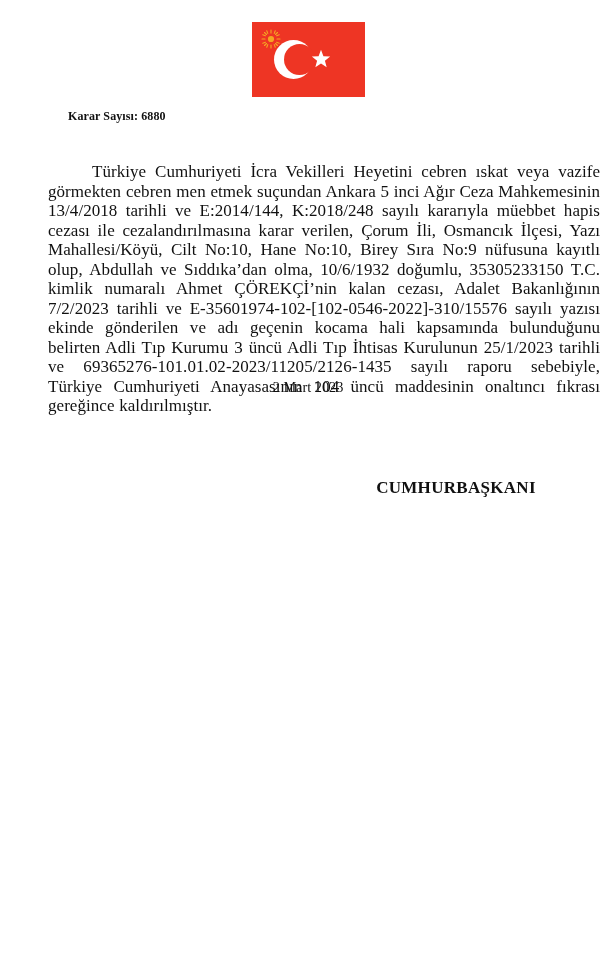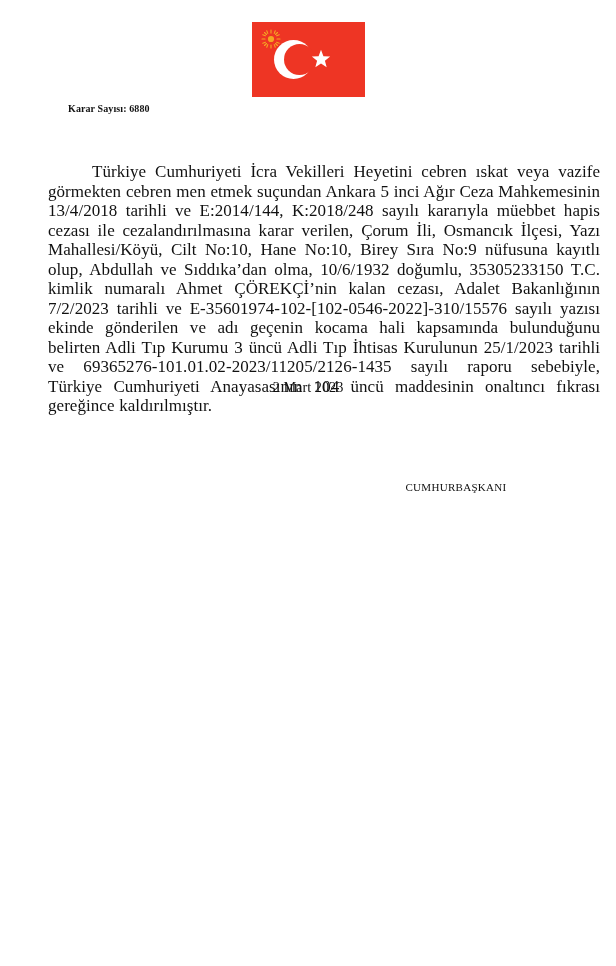--- a/index.html
+++ b/index.html
@@ -75,22 +75,22 @@
     top: 7px;
     width: 20px;
     height: 20px;
   }
   .sun svg { display: block; }
 
   
   .decision-no {
     position: absolute;
     left: 68px;
-    top: 103px;
-    font-size: 10px;
+    top: 109px;
+    font-size: 12px;
     font-weight: bold;
     letter-spacing: .1px;
   }
 
   .body-text {
     position: absolute;
     left: 48px;
     top: 134px;
     width: 552px;
     font-size: 17px;
@@ -119,22 +119,22 @@
     width: 280px;
     text-align: center;
   }
   .sig-name {
     font-size: 14.3px;
     font-weight: bold;
     letter-spacing: .2px;
     line-height: 20px;
   }
   .sig-title {
-    font-size: 11px;
-    font-weight: normal;
+    font-size: 17px;
+    font-weight: bold;
     letter-spacing: .3px;
     line-height: 21px;
     text-align: center;
   }
 </style>
 </head>
 <body>
 
 <div class="page">
 

